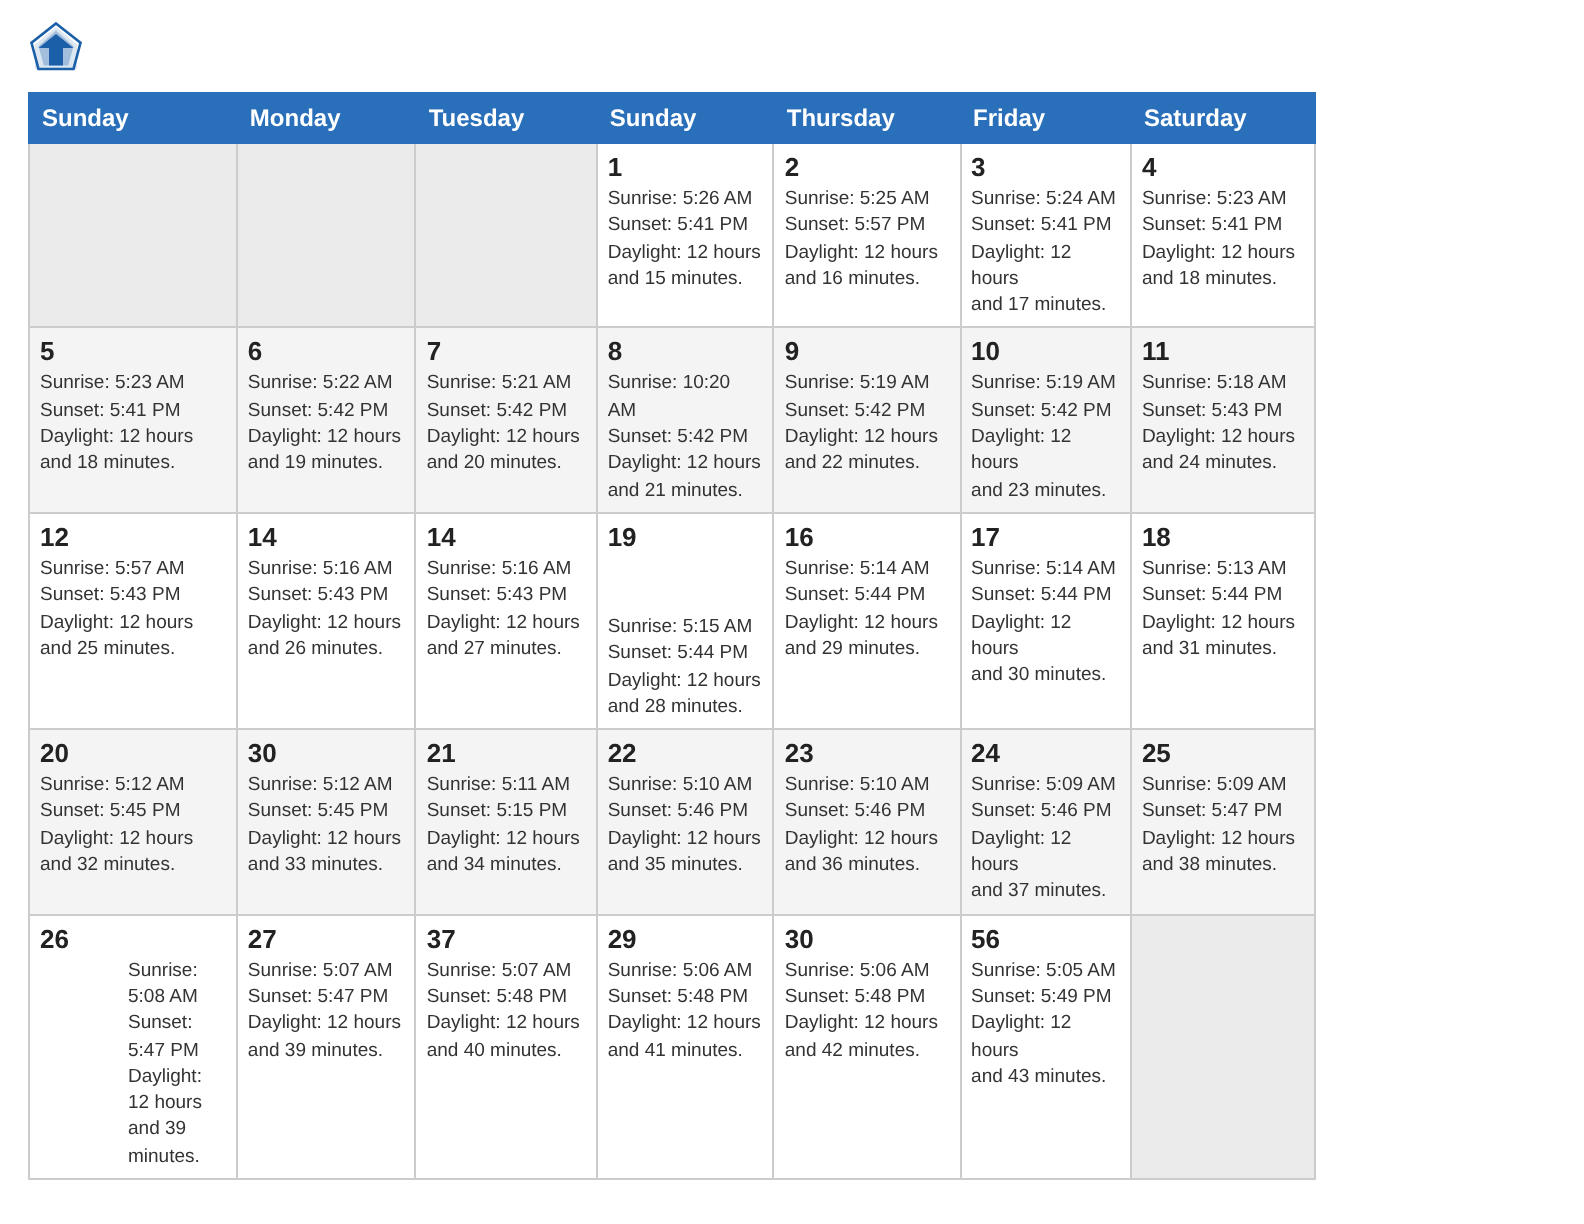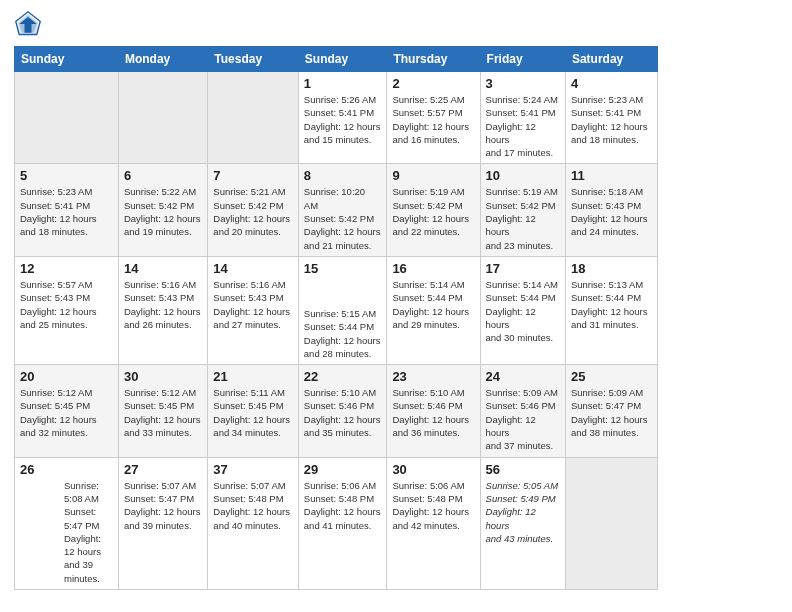--- a/index.html
+++ b/index.html
@@ -237,21 +237,21 @@
 and 26 minutes.</div>
           </td>
           <td>
             <div class="day-num">14</div>
             <div class="day-info" style="white-space: pre-line;">Sunrise: 5:16 AM
 Sunset: 5:43 PM
 Daylight: 12 hours
 and 27 minutes.</div>
           </td>
           <td>
-            <div class="day-num">15</div>
+            <div class="day-num">19</div>
             <div class="day-info" style="white-space: pre-line; margin-top: 31px;">Sunrise: 5:15 AM
 Sunset: 5:44 PM
 Daylight: 12 hours
 and 28 minutes.</div>
           </td>
           <td>
             <div class="day-num">16</div>
             <div class="day-info" style="white-space: pre-line;">Sunrise: 5:14 AM
 Sunset: 5:44 PM
 Daylight: 12 hours
@@ -283,21 +283,21 @@
           <td>
             <div class="day-num">30</div>
             <div class="day-info" style="white-space: pre-line;">Sunrise: 5:12 AM
 Sunset: 5:45 PM
 Daylight: 12 hours
 and 33 minutes.</div>
           </td>
           <td>
             <div class="day-num">21</div>
             <div class="day-info" style="white-space: pre-line;">Sunrise: 5:11 AM
-Sunset: 5:45 PM
+Sunset: 5:15 PM
 Daylight: 12 hours
 and 34 minutes.</div>
           </td>
           <td>
             <div class="day-num">22</div>
             <div class="day-info" style="white-space: pre-line;">Sunrise: 5:10 AM
 Sunset: 5:46 PM
 Daylight: 12 hours
 and 35 minutes.</div>
           </td>
@@ -354,21 +354,21 @@
           </td>
           <td>
             <div class="day-num">30</div>
             <div class="day-info" style="white-space: pre-line;">Sunrise: 5:06 AM
 Sunset: 5:48 PM
 Daylight: 12 hours
 and 42 minutes.</div>
           </td>
           <td>
             <div class="day-num">56</div>
-            <div class="day-info" style="white-space: pre-line; font-style: italic;">Sunrise: 5:05 AM
+            <div class="day-info" style="white-space: pre-line;">Sunrise: 5:05 AM
 Sunset: 5:49 PM
 Daylight: 12 hours
 and 43 minutes.</div>
           </td>
           <td class="empty-cell"></td>
         </tr>
       </tbody>
   </table>
 </div>
 

